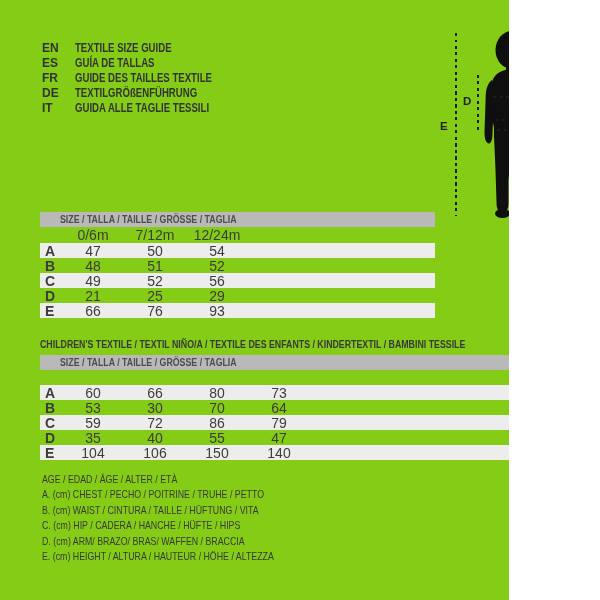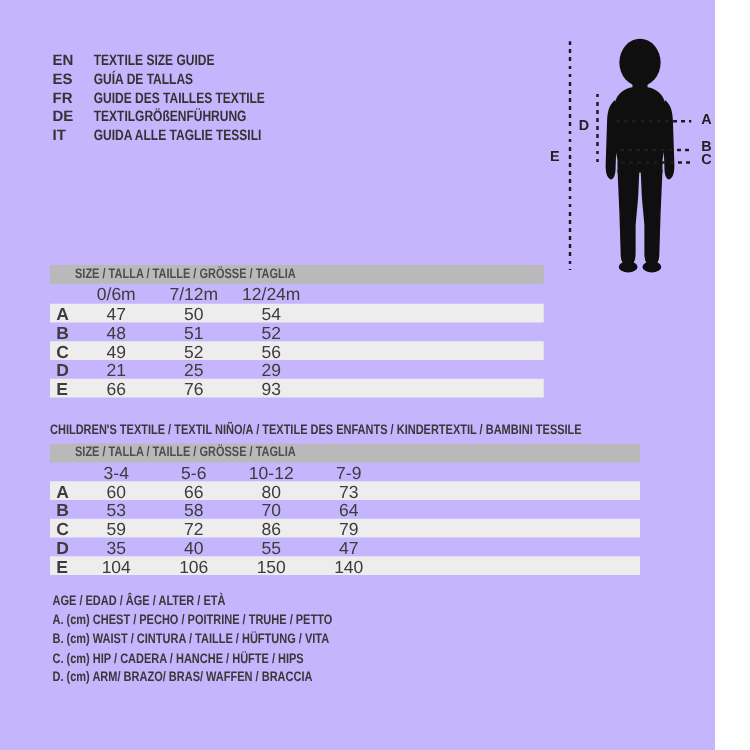--- a/index.html
+++ b/index.html
@@ -1,17 +1,17 @@
 <!DOCTYPE html>
 <html><head>
 <meta charset="utf-8">
 <style>
   html,body { margin:0; padding:0; }
   .canvas {
-    position:relative; width:572px; height:600px; background:#c4b5fd;
+    position:relative; width:509px; height:600px; background:#84cc16;
     font-family:"Liberation Sans", sans-serif; color:#3a3a3a; overflow:hidden;
   }
   .cond { display:inline-block; transform:scaleX(0.8); transform-origin:0 50%; white-space:nowrap; }
 
   
   .lang-list { position:absolute; left:42px; top:40px; }
   .lang-row { display:flex; height:15.2px; align-items:center; font-size:12px; font-weight:bold; color:#333; }
   .lang-code { width:33px; flex:0 0 33px; }
 
   
@@ -28,21 +28,21 @@
   .tbl-title { position:absolute; left:0; top:0; font-size:11px; font-weight:bold; color:#383838; white-space:nowrap; }
   .hdr-bar { position:absolute; left:0; height:15px; background:#b9b9b9; }
   .hdr-bar .hdr-text { font-size:11px; font-weight:bold; color:#4d4d4d; line-height:15px; padding-left:20px; }
   .trow { position:absolute; left:0; height:15px; display:flex; align-items:center; font-size:14px; color:#3c3c3c; }
   .trow.shaded { background:#ededed; }
   .c-label { flex:0 0 17px; padding-left:5px; font-weight:bold; }
   .c-val { flex:0 0 62px; text-align:center; }
 
   
   .legend { position:absolute; left:42px; top:473px; }
-  .legend-line { height:15.4px; font-size:11px; font-weight:bold; color:#383838; display:flex; align-items:center; }
+  .legend-line { height:15.4px; font-size:11px; font-weight:normal; color:#383838; display:flex; align-items:flex-start; }
 </style>
 </head>
 <body>
 
 <div class="canvas">
 
   <div class="lang-list">
     <div class="lang-row">
       <span class="lang-code">EN</span>
       <span class="cond">TEXTILE SIZE GUIDE</span>
@@ -131,38 +131,31 @@
       <span class="c-val">76</span>
       <span class="c-val">93</span>
     </div>
   </div>
 
   <div class="table-block" style="top:338px; width:472px; height:125px;">
     <div class="tbl-title"><span class="cond">CHILDREN'S TEXTILE / TEXTIL NIÑO/A / TEXTILE DES ENFANTS / KINDERTEXTIL / BAMBINI TESSILE</span></div>
     <div class="hdr-bar" style="top:17px; width:472px;">
       <div class="hdr-text"><span class="cond">SIZE / TALLA / TAILLE / GRÖSSE / TAGLIA</span></div>
     </div>
-    <div class="trow" style="top:32px; width:472px;">
-      <span class="c-label"></span>
-      <span class="c-val">3-4</span>
-      <span class="c-val">5-6</span>
-      <span class="c-val">10-12</span>
-      <span class="c-val">7-9</span>
-    </div>
     <div class="trow shaded" style="top:47px; width:472px;">
       <span class="c-label">A</span>
       <span class="c-val">60</span>
       <span class="c-val">66</span>
       <span class="c-val">80</span>
       <span class="c-val">73</span>
     </div>
     <div class="trow" style="top:62px; width:472px;">
       <span class="c-label">B</span>
       <span class="c-val">53</span>
-      <span class="c-val">58</span>
+      <span class="c-val">30</span>
       <span class="c-val">70</span>
       <span class="c-val">64</span>
     </div>
     <div class="trow shaded" style="top:77px; width:472px;">
       <span class="c-label">C</span>
       <span class="c-val">59</span>
       <span class="c-val">72</span>
       <span class="c-val">86</span>
       <span class="c-val">79</span>
     </div>
@@ -191,15 +184,18 @@
       </div>
     <div class="legend-line">
         <span class="cond">B. (cm) WAIST / CINTURA / TAILLE / HÜFTUNG / VITA</span>
       </div>
     <div class="legend-line">
         <span class="cond">C. (cm) HIP / CADERA / HANCHE / HÜFTE / HIPS</span>
       </div>
     <div class="legend-line">
         <span class="cond">D. (cm) ARM/ BRAZO/ BRAS/ WAFFEN / BRACCIA</span>
       </div>
+    <div class="legend-line">
+        <span class="cond">E. (cm) HEIGHT / ALTURA / HAUTEUR / HÖHE / ALTEZZA</span>
+      </div>
   </div>
 
 </div>
 
 </body></html>

